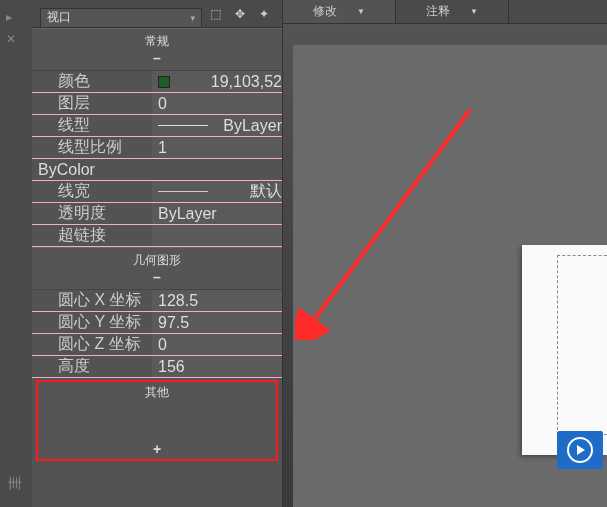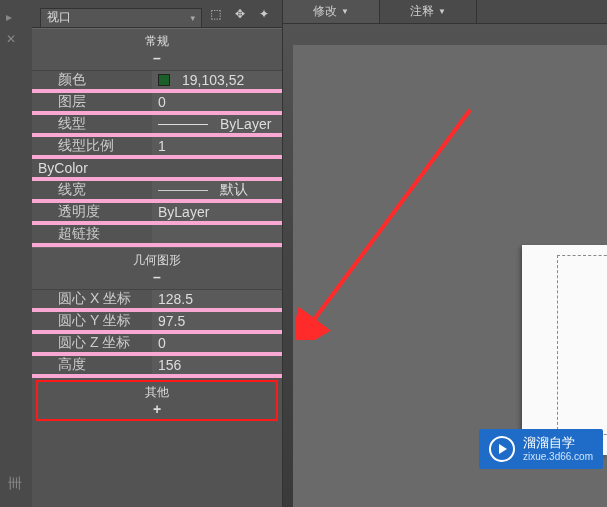--- a/index.html
+++ b/index.html
@@ -12,33 +12,33 @@
   .main { position: absolute; left: 32px; top: 0; width: 251px; height: 507px; background: #535353; border-right: 1px solid #333; }
   
   .top-bar { height: 28px; background: #4a4a4a; display: flex; align-items: center; padding: 4px 8px; gap: 4px; border-bottom: 1px solid #333; }
   .dropdown { flex: 1; height: 20px; background: #555; color: #ddd; font-size: 12px; display: flex; align-items: center; justify-content: space-between; padding: 4px 6px; border: 1px solid #333; margin-top: 8px; }
   .dropdown .arrow { font-size: 9px; color: #aaa; }
   .top-btn { width: 20px; height: 20px; display: flex; align-items: center; justify-content: center; color: #ccc; font-size: 12px; cursor: pointer; }
   
   .section-header { background: #555; color: #ddd; font-size: 12px; padding: 4px 10px; display: flex; justify-content: space-between; align-items: center; border-top: 1px solid #666; border-bottom: 1px solid #444; cursor: pointer; flex-direction: column; }
   .section-header .toggle { font-size: 14px; font-weight: bold; }
   
-  .highlighted { border: 2px solid #ff1a1a; margin: 2px 4px; padding: 2px 6px; }
+  .highlighted { border: 2px solid #ff1a1a; margin: 2px 4px; padding: 2px 6px; gap: 40px; }
   
-  .prop-row { display: flex; font-size: 14px; height: 22px; align-items: center; border-bottom: 4px solid #f9a8d4; }
+  .prop-row { display: flex; font-size: 16px; height: 22px; align-items: center; border-bottom: 1px solid #f9a8d4; }
   .prop-label { width: 120px; color: #ccc; padding-left: 26px; }
-  .prop-value { flex: 1; color: #ddd; padding-left: 6px; display: flex; align-items: center; gap: 12px; }
+  .prop-value { flex: 1; color: #ddd; padding-left: 6px; display: flex; align-items: center; gap: 1px; justify-content: space-between; }
   .prop-value.editable { background: #5a5a5a; height: 100%; }
   .color-swatch { width: 12px; height: 12px; background: #1a5e2a; border: 1px solid #222; }
   .linetype-preview { width: 50px; height: 1px; background: #ddd; }
   .lineweight-preview { width: 50px; height: 1px; background: #ccc; }
   
   .right-panel { position: absolute; left: 283px; top: 0; width: 324px; height: 507px; background: linear-gradient(180deg, #555 0%, #444 50%, #3a3a3a 100%); }
   .tabs { height: 24px; display: flex; background: #4a4a4a; border-bottom: 1px solid #333; }
-  .tab { padding: 4px 30px; color: #ccc; font-size: 12px; border-right: 1px solid #333; cursor: pointer; display: flex; align-items: center; gap: 4px; }
+  .tab { padding: 4px 30px; color: #ccc; font-size: 12px; border-right: 1px solid #333; cursor: pointer; display: flex; align-items: center; gap: 20px; }
   .tab.active { background: #535353; }
   .tab .arrow { font-size: 8px; }
   
   .canvas { position: absolute; left: 10px; top: 45px; width: 314px; height: 462px; background: #6a6a6a; }
   .paper { position: absolute; right: 0; top: 200px; width: 85px; height: 210px; background: #fafafa; box-shadow: -2px 2px 4px rgba(0,0,0,0.3); }
   .dashed-box { position: absolute; right: -5px; top: 210px; width: 55px; height: 180px; border: 1px dashed #888; }
   
   .arrow-annotation { position: absolute; left: 295px; top: 100px; width: 190px; height: 240px; pointer-events: none; }
   
   .watermark { position: absolute; right: 4px; bottom: 38px; background: #1e6cc7; color: #fff; padding: 6px 10px; font-size: 13px; display: flex; align-items: center; gap: 8px; border-radius: 2px; }
@@ -160,17 +160,13 @@
   <defs>
     <marker id="ah" markerWidth="12" markerHeight="10" refX="2" refY="5" orient="auto">
       <polygon points="0,0 12,5 0,10" fill="#ff2a2a"></polygon>
     </marker>
   </defs>
   <line x1="175" y1="10" x2="15" y2="225" stroke="#ff2a2a" stroke-width="4" marker-end="url(#ah)"></line>
 </svg>
 
 <div class="watermark">
   <div class="play-icon"></div>
-  <div class="watermark-text">
-    <span>溜溜自学</span>
-    <span class="watermark-sub">zixue.3d66.com</span>
-  </div>
 </div>
 
 </body></html>

